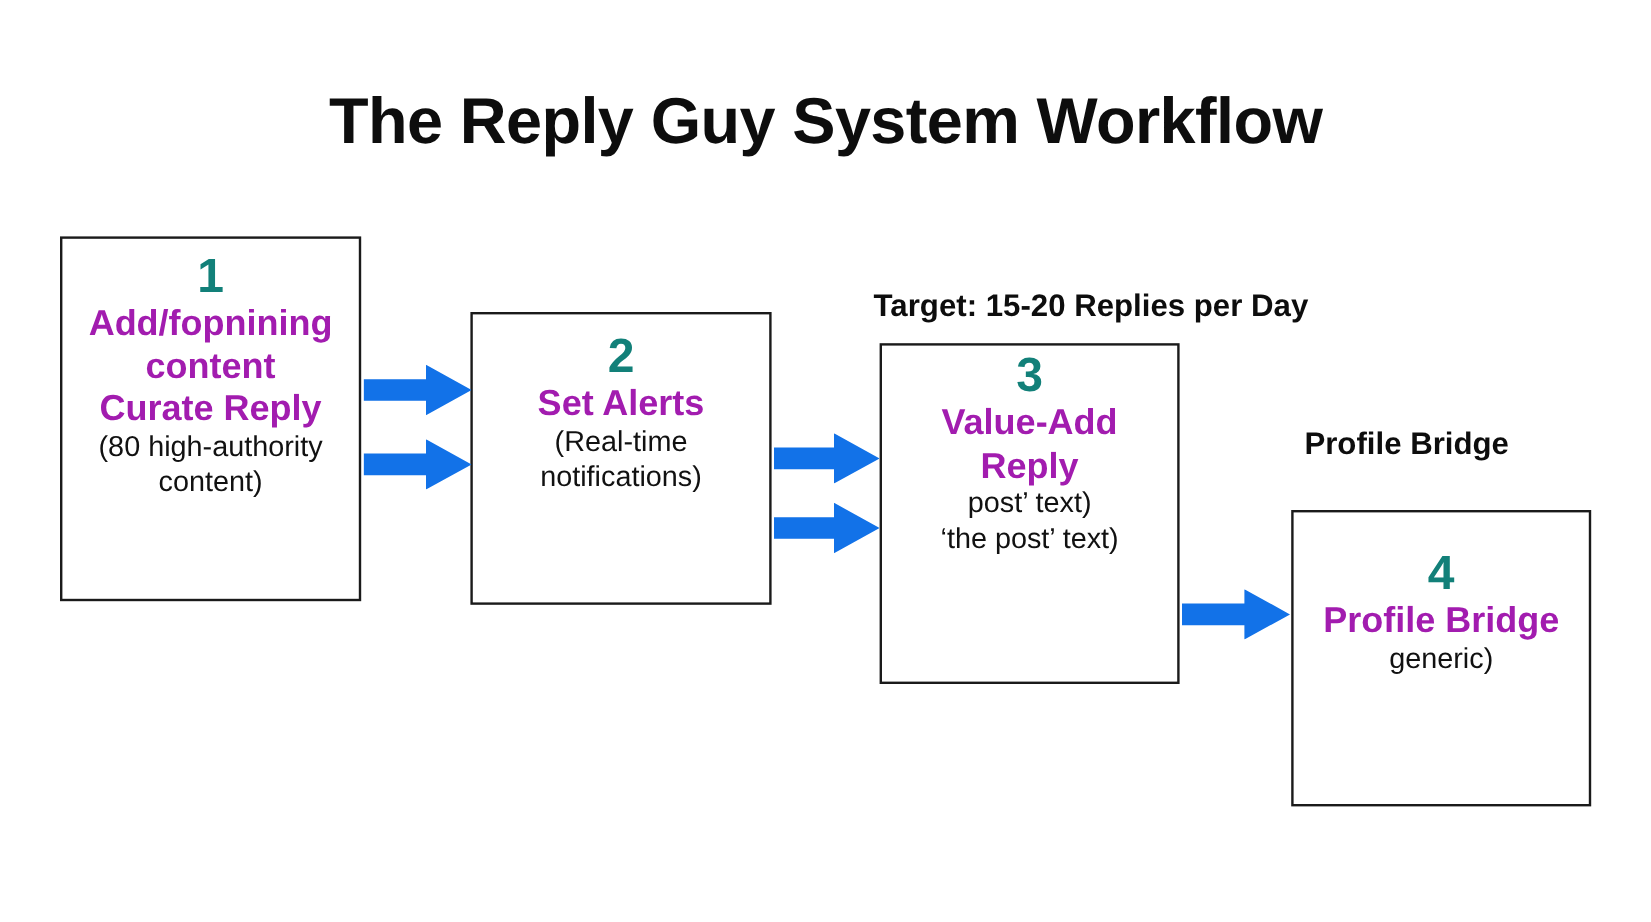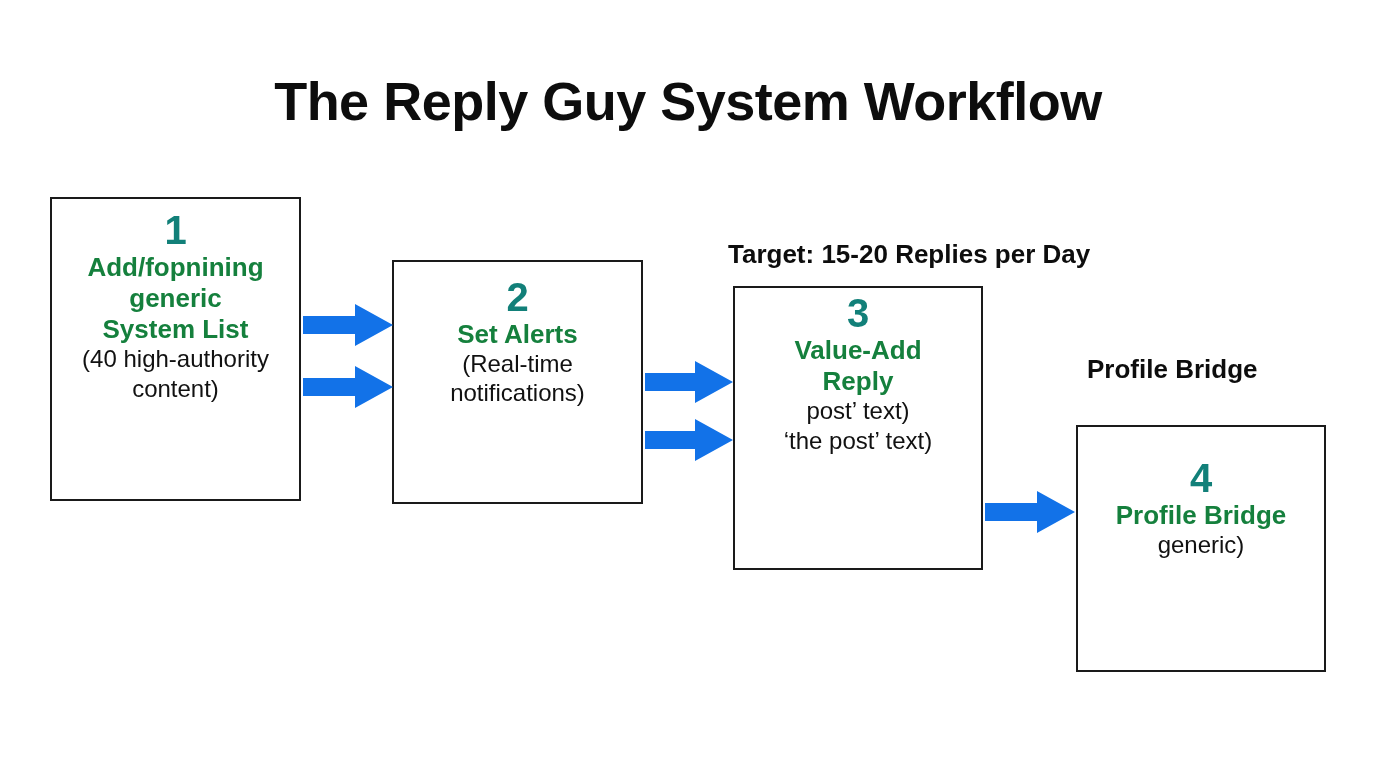--- a/index.html
+++ b/index.html
@@ -44,24 +44,24 @@
   }
   .node-num {
     color: #128079;
     font-weight: bold;
     font-size: 40px;
     line-height: 1.05;
     margin-top: 6px;
   }
   .node-title {
     font-weight: bold;
-    font-size: 26px;
+    font-size: 30px;
     line-height: 1.12;
     text-align: center;
-    color: #15803d;
+    color: #a21caf;
     margin-top: 2px;
   }
   .node-sub {
     font-weight: normal;
     font-size: 24px;
     line-height: 1.18;
     text-align: center;
     color: #111111;
     margin-top: 1px;
     white-space: nowrap;
@@ -97,23 +97,23 @@
 </head>
 <body>
 
 <div id="canvas">
 
   <div class="title">The Reply Guy System Workflow</div>
 
   <div class="node" id="box1">
     <div class="node-num" id="b1-num">1</div>
     <div class="node-title">Add/fopnining</div>
-    <div class="node-title">generic</div>
-    <div class="node-title">System List</div>
-    <div class="node-sub">(40 high-authority</div>
+    <div class="node-title">content</div>
+    <div class="node-title">Curate Reply</div>
+    <div class="node-sub">(80 high-authority</div>
     <div class="node-sub">content)</div>
   </div>
 
   <div class="node" id="box2">
     <div class="node-num" id="b2-num">2</div>
     <div class="node-title">Set Alerts</div>
     <div class="node-sub">(Real-time</div>
     <div class="node-sub">notifications)</div>
   </div>
 

